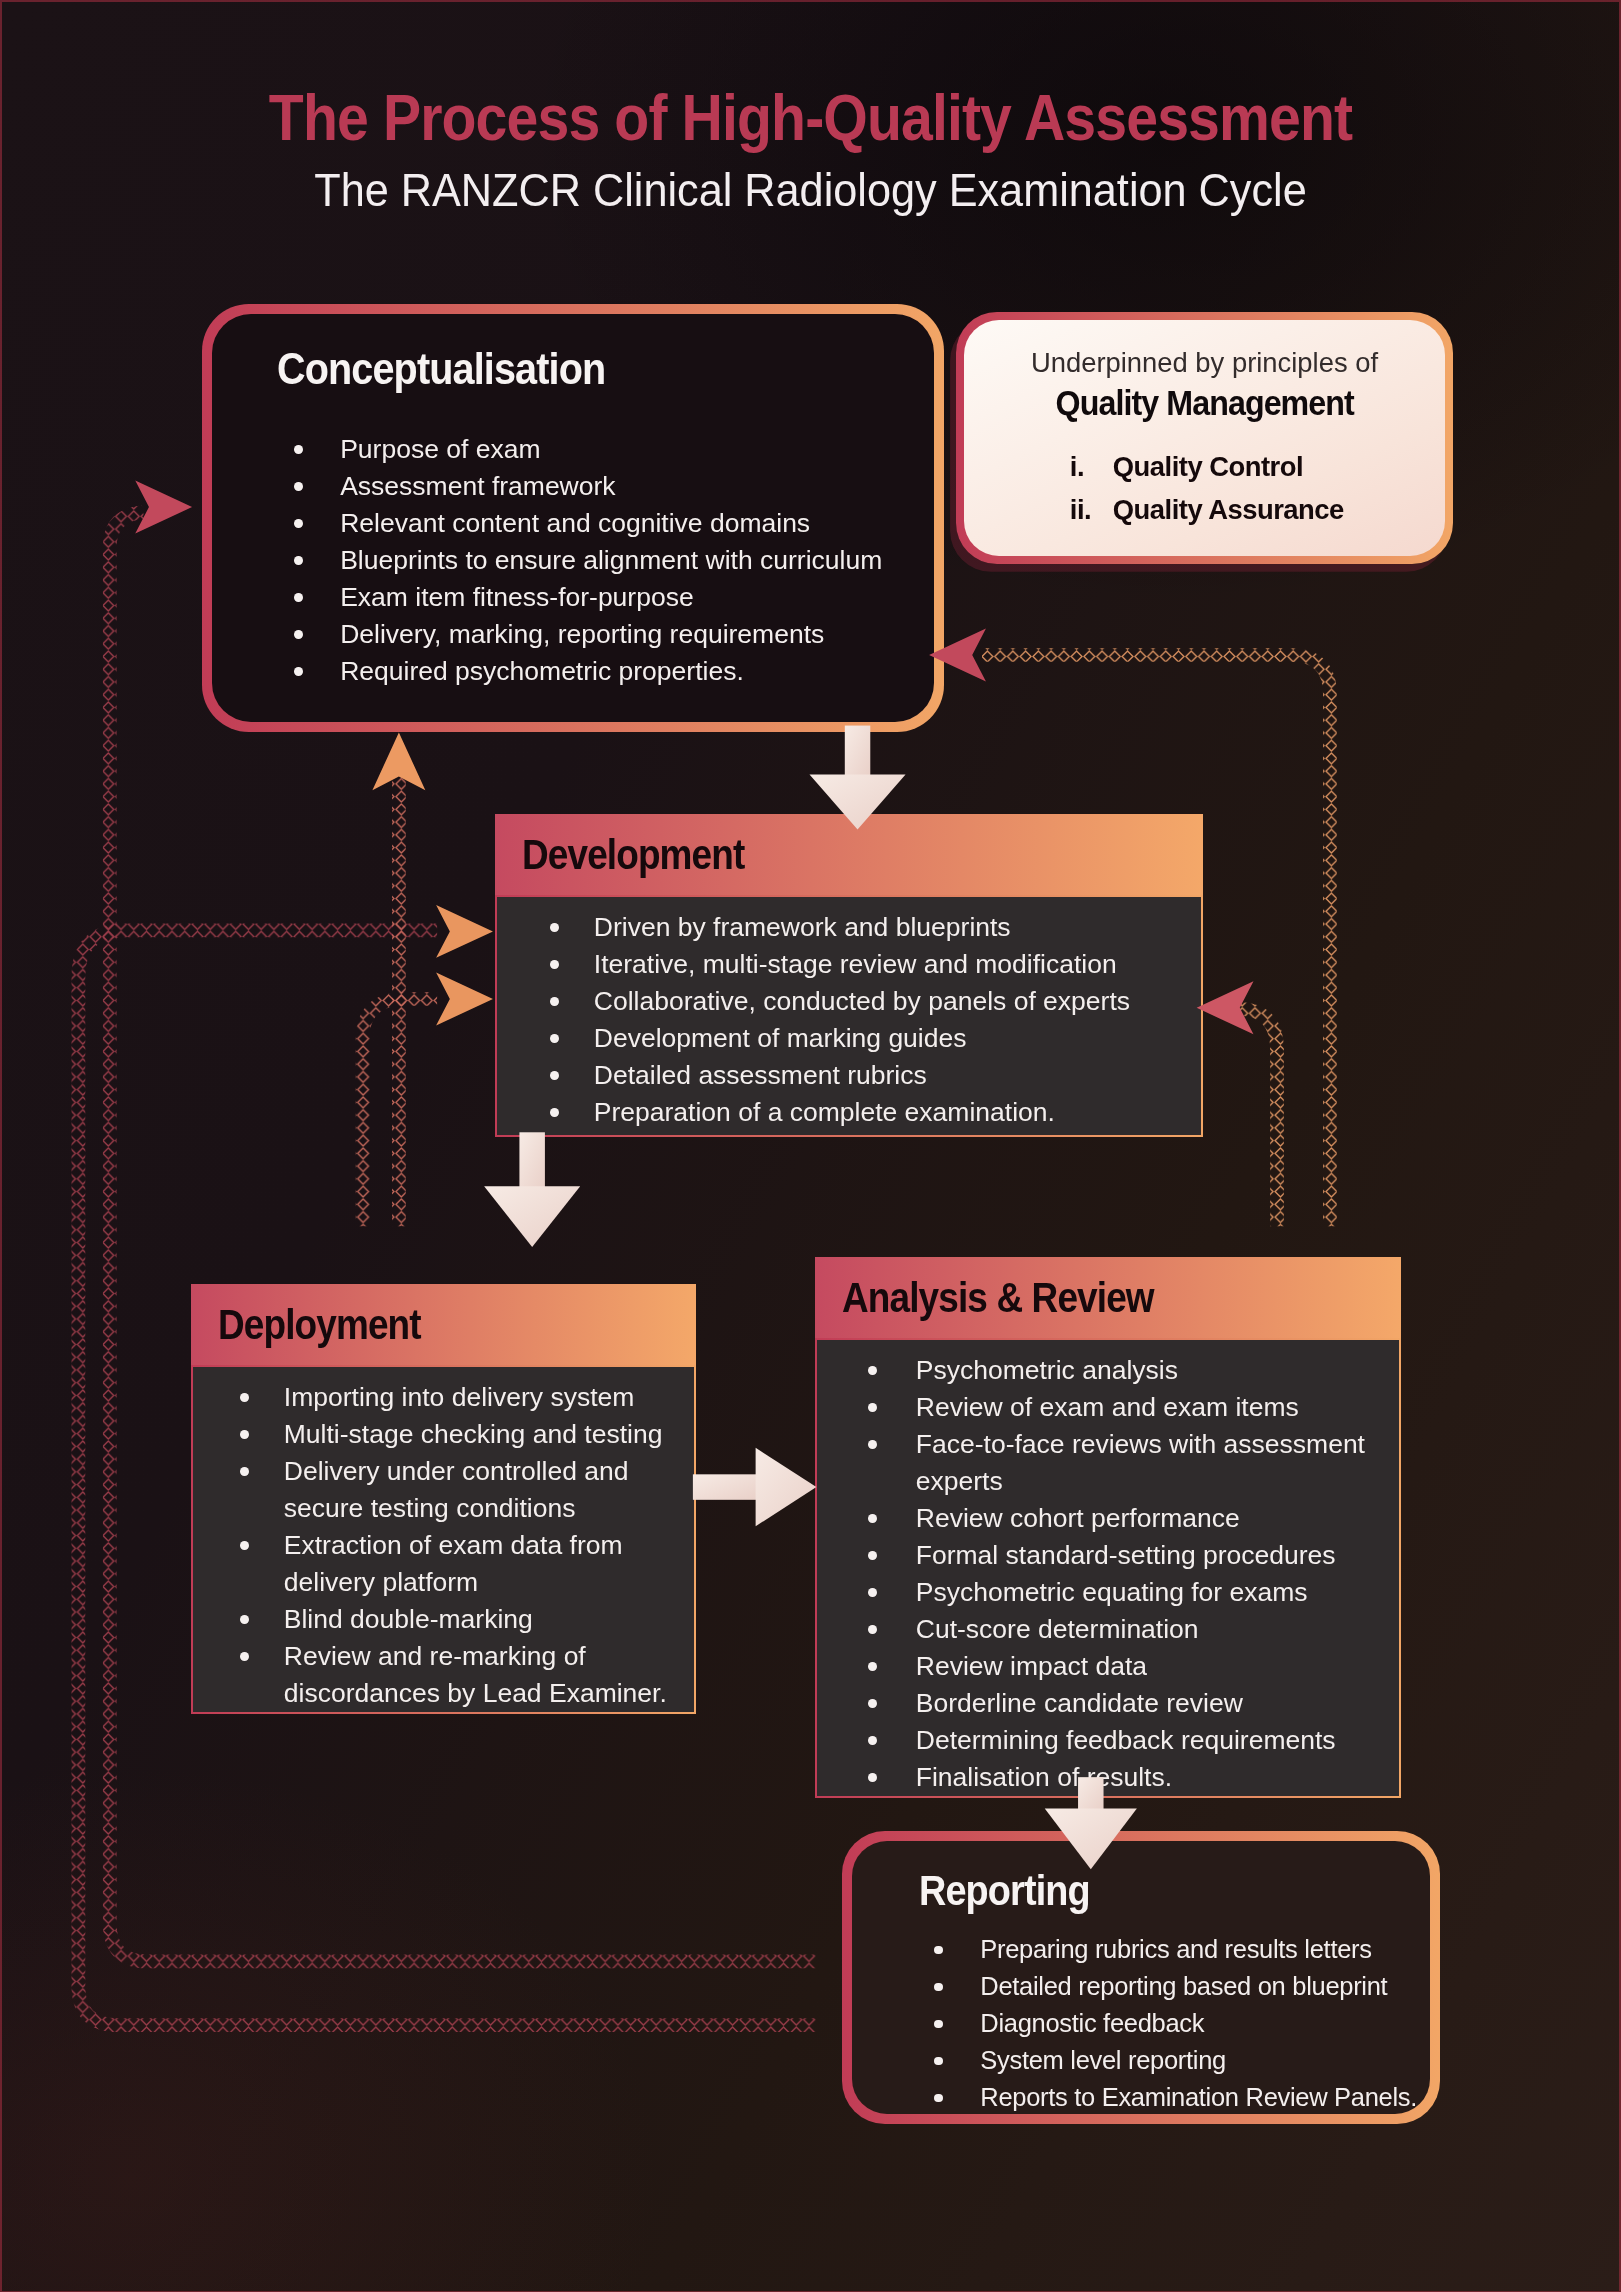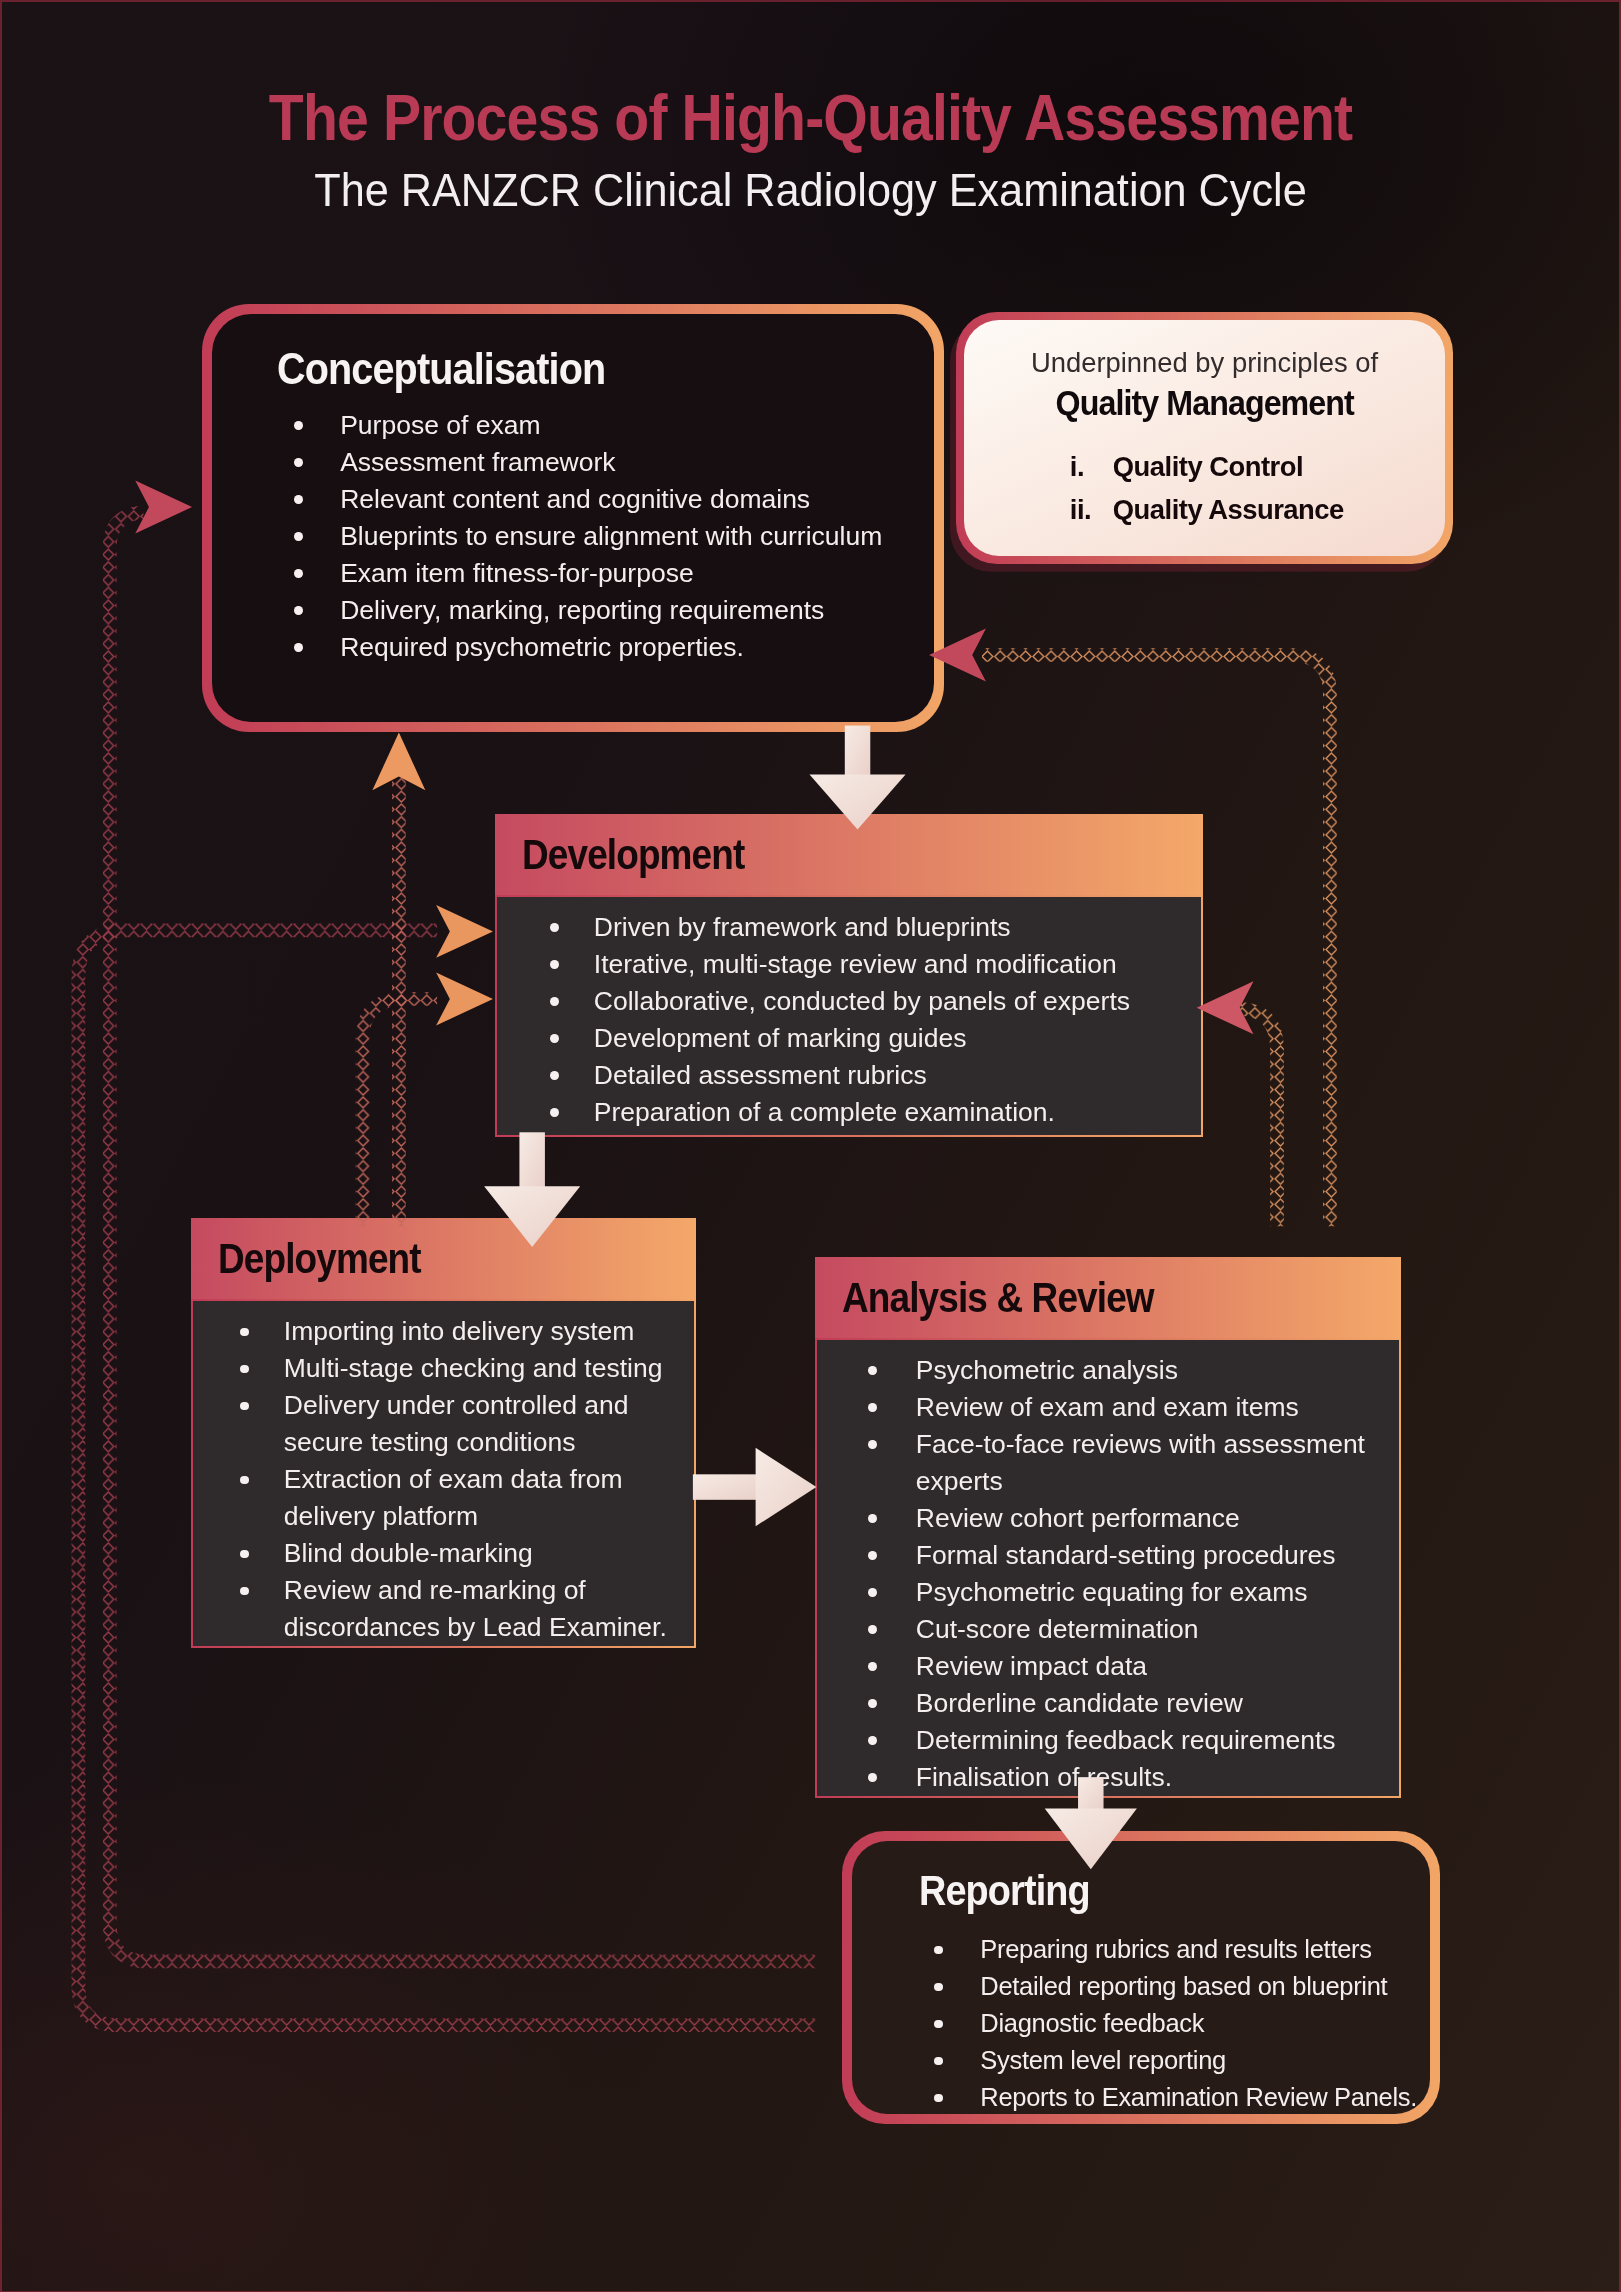--- a/index.html
+++ b/index.html
@@ -31,31 +31,31 @@
   .reporting .gbox-in{border-radius:35px;background:#271b18;padding:25.5px 0 0 67px;}
 
   
   .hbox{position:absolute;display:flex;flex-direction:column;box-sizing:border-box;z-index:2}
   .hb-head{height:81px;flex:none;display:flex;align-items:center;padding-left:27.4px;
            background:linear-gradient(90deg,var(--header_gradient_left),var(--header_gradient_right));}
   .hb-body{flex:1;background:var(--panel_dark);
            border:2px solid #c74b61;
            border-image:linear-gradient(90deg,var(--border_gradient_left),var(--border_gradient_right)) 1;padding-left:18px;}
   .development{left:495px;top:814px;width:708px;height:323px;}
-  .deployment{left:191px;top:1228px;width:505px;height:420px;justify-content:flex-end;}
+  .deployment{left:191px;top:1284px;width:505px;height:420px;}
   .analysis{left:815px;top:1257px;width:586px;height:446px;}
 
   h2{margin:0;font-weight:700;letter-spacing:-1px;}
   .h-light{color:#f7f3f2;font-size:45px;transform:scaleX(.88);transform-origin:left center;white-space:nowrap}
   .h-dark{color:#16090c;font-size:42px;transform:scaleX(.88);transform-origin:left center;white-space:nowrap}
 
   ul.blist{list-style:none;margin:0;padding:0;}
   ul.blist li{display:flex;color:#f4efee;font-size:26.5px;line-height:37px;font-weight:400;}
   ul.blist .dot{flex:none;width:8.8px;height:8.8px;border-radius:50%;background:#f6f1f0;margin-top:14.7px;}
-  .concept ul.blist{margin-top:12px;}
+  .concept ul.blist{margin-top:36px;}
   .concept ul.blist .dot{margin-left:17.6px;margin-right:37px;}
   .concept ul.blist .txt{width:588px;}
   .hb-body ul.blist{padding:11.8px 0 0 0;}
   .development ul.blist .dot{margin-left:35px;margin-right:35px;}
   .development ul.blist .txt{width:588px;}
   .deployment ul.blist .dot{margin-left:29px;margin-right:35px;}
   .deployment ul.blist .txt{width:400px;}
   .analysis ul.blist .dot{margin-left:33px;margin-right:39px;}
   .analysis ul.blist .txt{width:482px;}
   .reporting ul.blist{margin-top:15.7px;}

